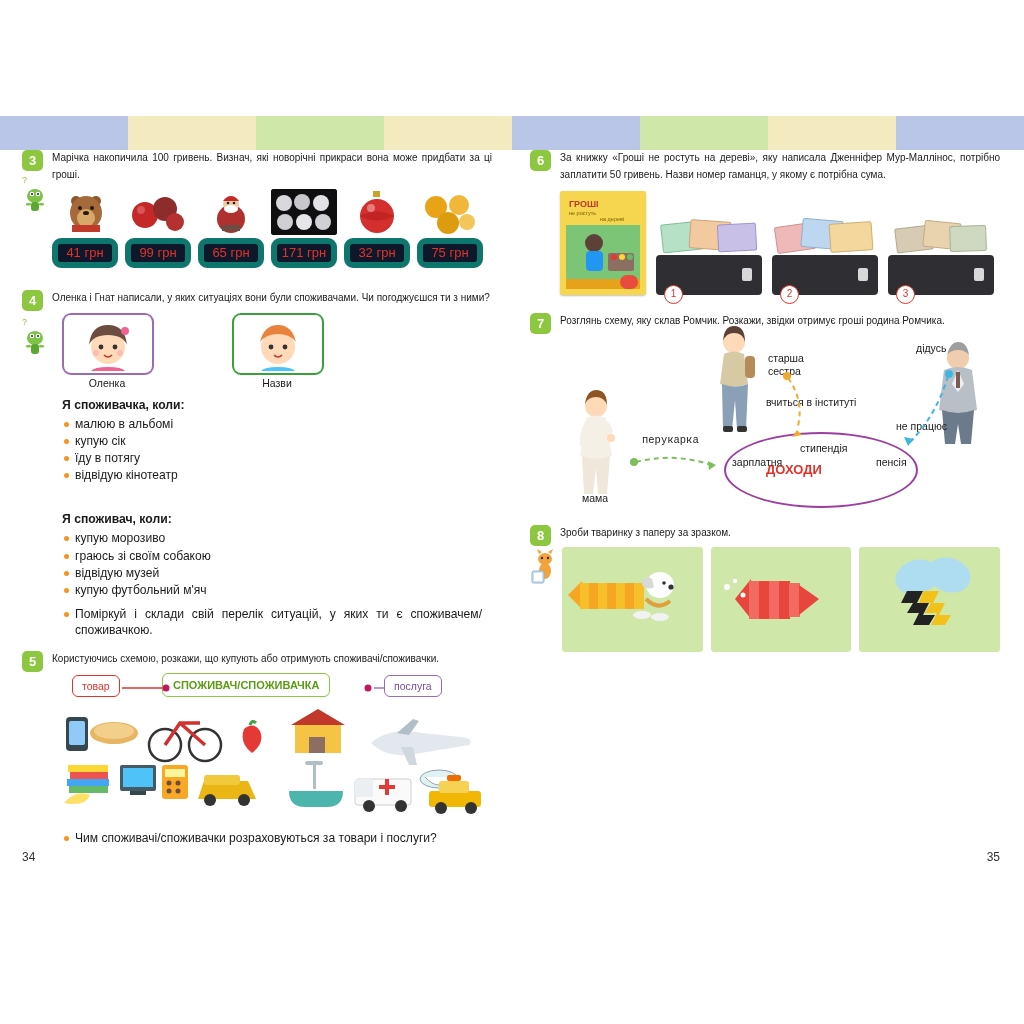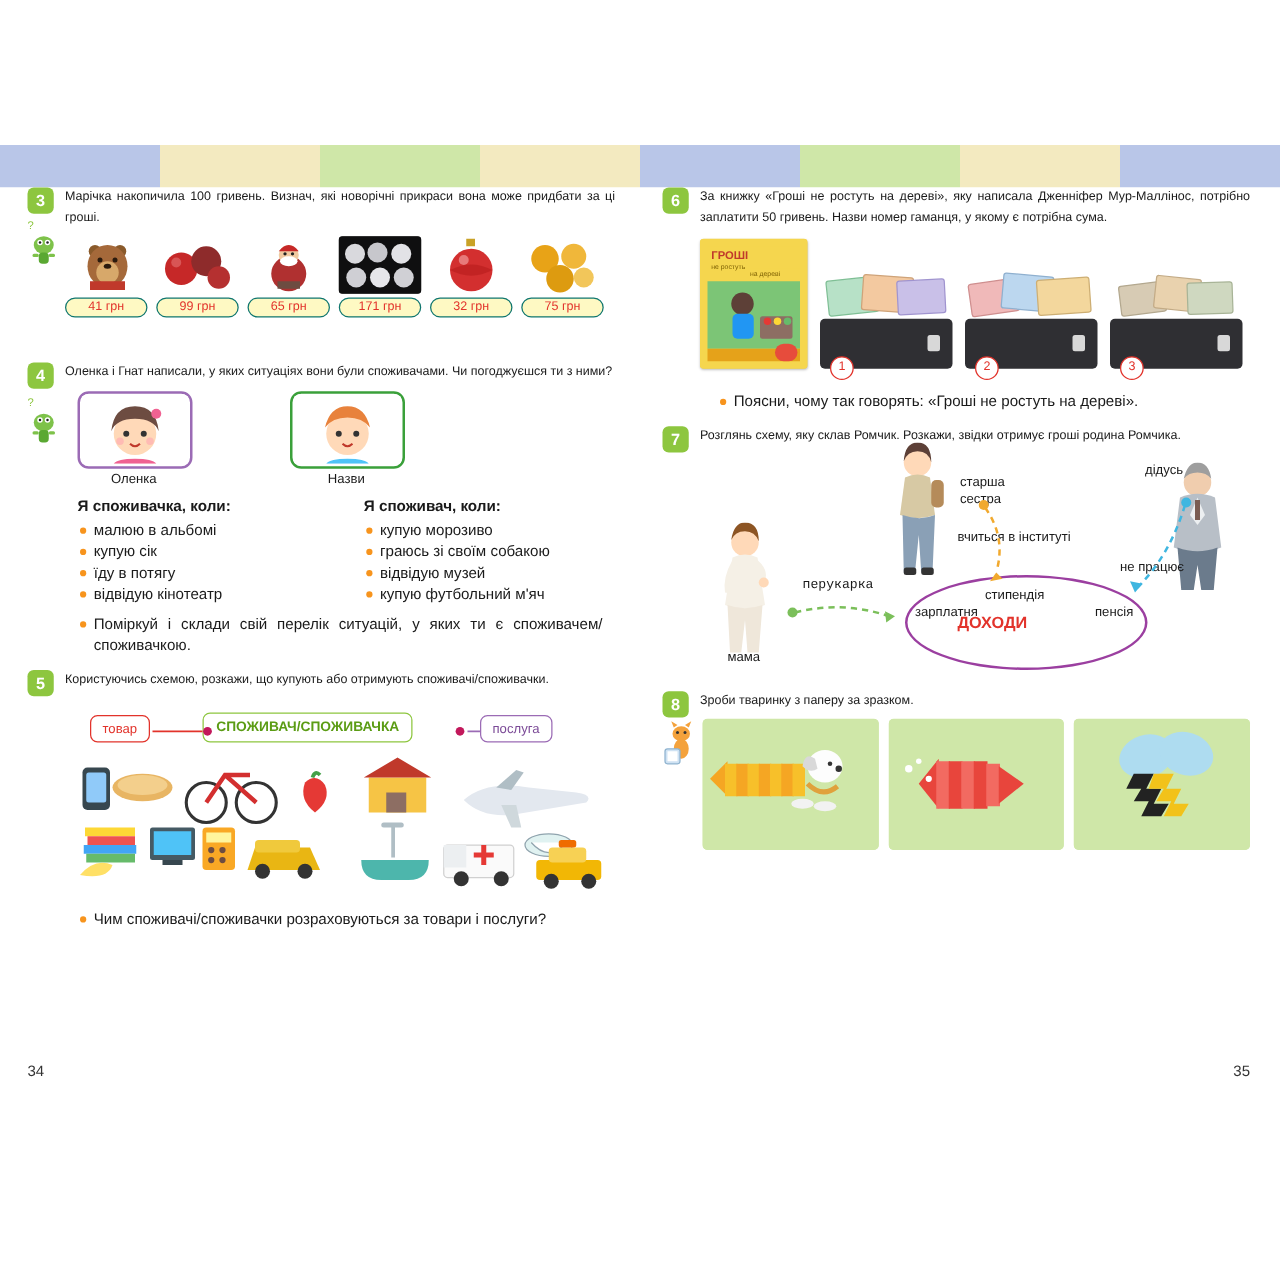--- a/index.html
+++ b/index.html
@@ -116,27 +116,27 @@
   }
   .orn { width: 66px; }
   .orn .pic {
     width: 66px; height: 46px;
     border-radius: 3px;
     position: relative;
     overflow: hidden;
   }
   .price {
     margin-top: 3px;
-    border: 1px solid #0f766e;
+    border: 6px solid #0f766e;
     border-radius: 9px;
     color: #e2332b;
-    font-size: 10px;
+    font-size: 13px;
     text-align: center;
     padding: 1px 0 2px 0;
-    background: #fef9c3;
+    background: #0f172a;
   }
 
   
   .kids {
     margin-left: 40px;
     margin-top: 6px;
     display: flex;
     gap: 80px;
   }
   .kidcard { width: 90px; text-align: center; }
@@ -148,27 +148,28 @@
     position: relative;
     overflow: hidden;
   }
   .kidframe.green { border-color: #3aa03a; }
   .kidname { font-size: 10.5px; margin-top: 2px; }
   .colsLists {
     margin-left: 40px;
     margin-top: 9px;
     display: flex;
     gap: 28px;
+    flex-direction: column;
   }
   .colsLists > div { width: 205px; }
 
   
   .scheme {
     margin-left: 40px;
-    margin-top: 16px;
+    margin-top: 4px;
     position: relative;
     height: 34px;
   }
   .chip {
     position: absolute;
     border-radius: 6px;
     font-size: 10.5px;
     padding: 4px 9px;
     background: #fff;
     text-align: center;
@@ -631,21 +632,20 @@
                 <rect x="36" y="7" width="36" height="26" rx="2" fill="#e9d2ae" stroke="#c3ab86" transform="rotate(6 54 20)"></rect>
                 <rect x="62" y="11" width="36" height="25" rx="2" fill="#cfd8c0" stroke="#a8b497" transform="rotate(-2 80 23)"></rect>
               </svg>
             </div>
             <div class="purse"></div>
             <div class="wnum">3</div>
           </div>
         </div>
 
         <ul class="dots" style="margin-left:44px;margin-top:18px;width:415px">
-          <li>Поясни, чому так говорять: «Гроші не ростуть на дереві».</li>
         </ul>
       </div>
 
       <div class="task" style="margin-top:12px">
         <div class="tasknum">7</div>
         <div class="tasktext">Розглянь схему, яку склав Ромчик. Розкажи, звідки отримує гроші родина Ромчика.</div>
 
         <div class="diagram">
 
           <div class="person" style="left:10px; top:56px;">
@@ -686,21 +686,21 @@
           <div class="ellipse"></div>
           <div class="dохід">ДОХОДИ</div>
 
           <div class="dlabel" style="left:212px; top:18px; width:58px; white-space:normal; line-height:13px;">старша сестра</div>
           <div class="dlabel" style="left:360px; top:8px;">дідусь</div>
           <div class="dlabel" style="left:210px; top:62px;">вчиться в інституті</div>
           <div class="dlabel" style="left:340px; top:86px;">не працює</div>
           <div class="dlabel" style="left:86px; top:100px;font-family:Liberation Mono, monospace;">перукарка</div>
           <div class="dlabel" style="left:26px; top:158px;">мама</div>
           <div class="dlabel" style="left:176px; top:122px;">зарплатня</div>
-          <div class="dlabel" style="left:232px; top:108px;">стипендія</div>
+          <div class="dlabel" style="left:244px; top:108px;">стипендія</div>
           <div class="dlabel" style="left:320px; top:122px;">пенсія</div>
 
           <svg style="position:absolute;left:0;top:0;pointer-events:none" width="450" height="185">
             <path d="M80 128 q40 -10 78 4" stroke="#7bbf5a" stroke-width="2" fill="none" stroke-dasharray="5 4"></path>
             <polygon points="160,131 152,127 153,136" fill="#7bbf5a"></polygon>
             <circle cx="78" cy="128" r="4" fill="#7bbf5a"></circle>
             <path d="M232 44 q16 22 10 48" stroke="#f1a92e" stroke-width="2" fill="none" stroke-dasharray="5 4"></path>
             <polygon points="241,96 236,103 246,101" fill="#f1a92e"></polygon>
             <circle cx="231" cy="42" r="4" fill="#f1a92e"></circle>
             <path d="M392 42 q-12 40 -38 66" stroke="#3fb6e0" stroke-width="2" fill="none" stroke-dasharray="5 4"></path>

